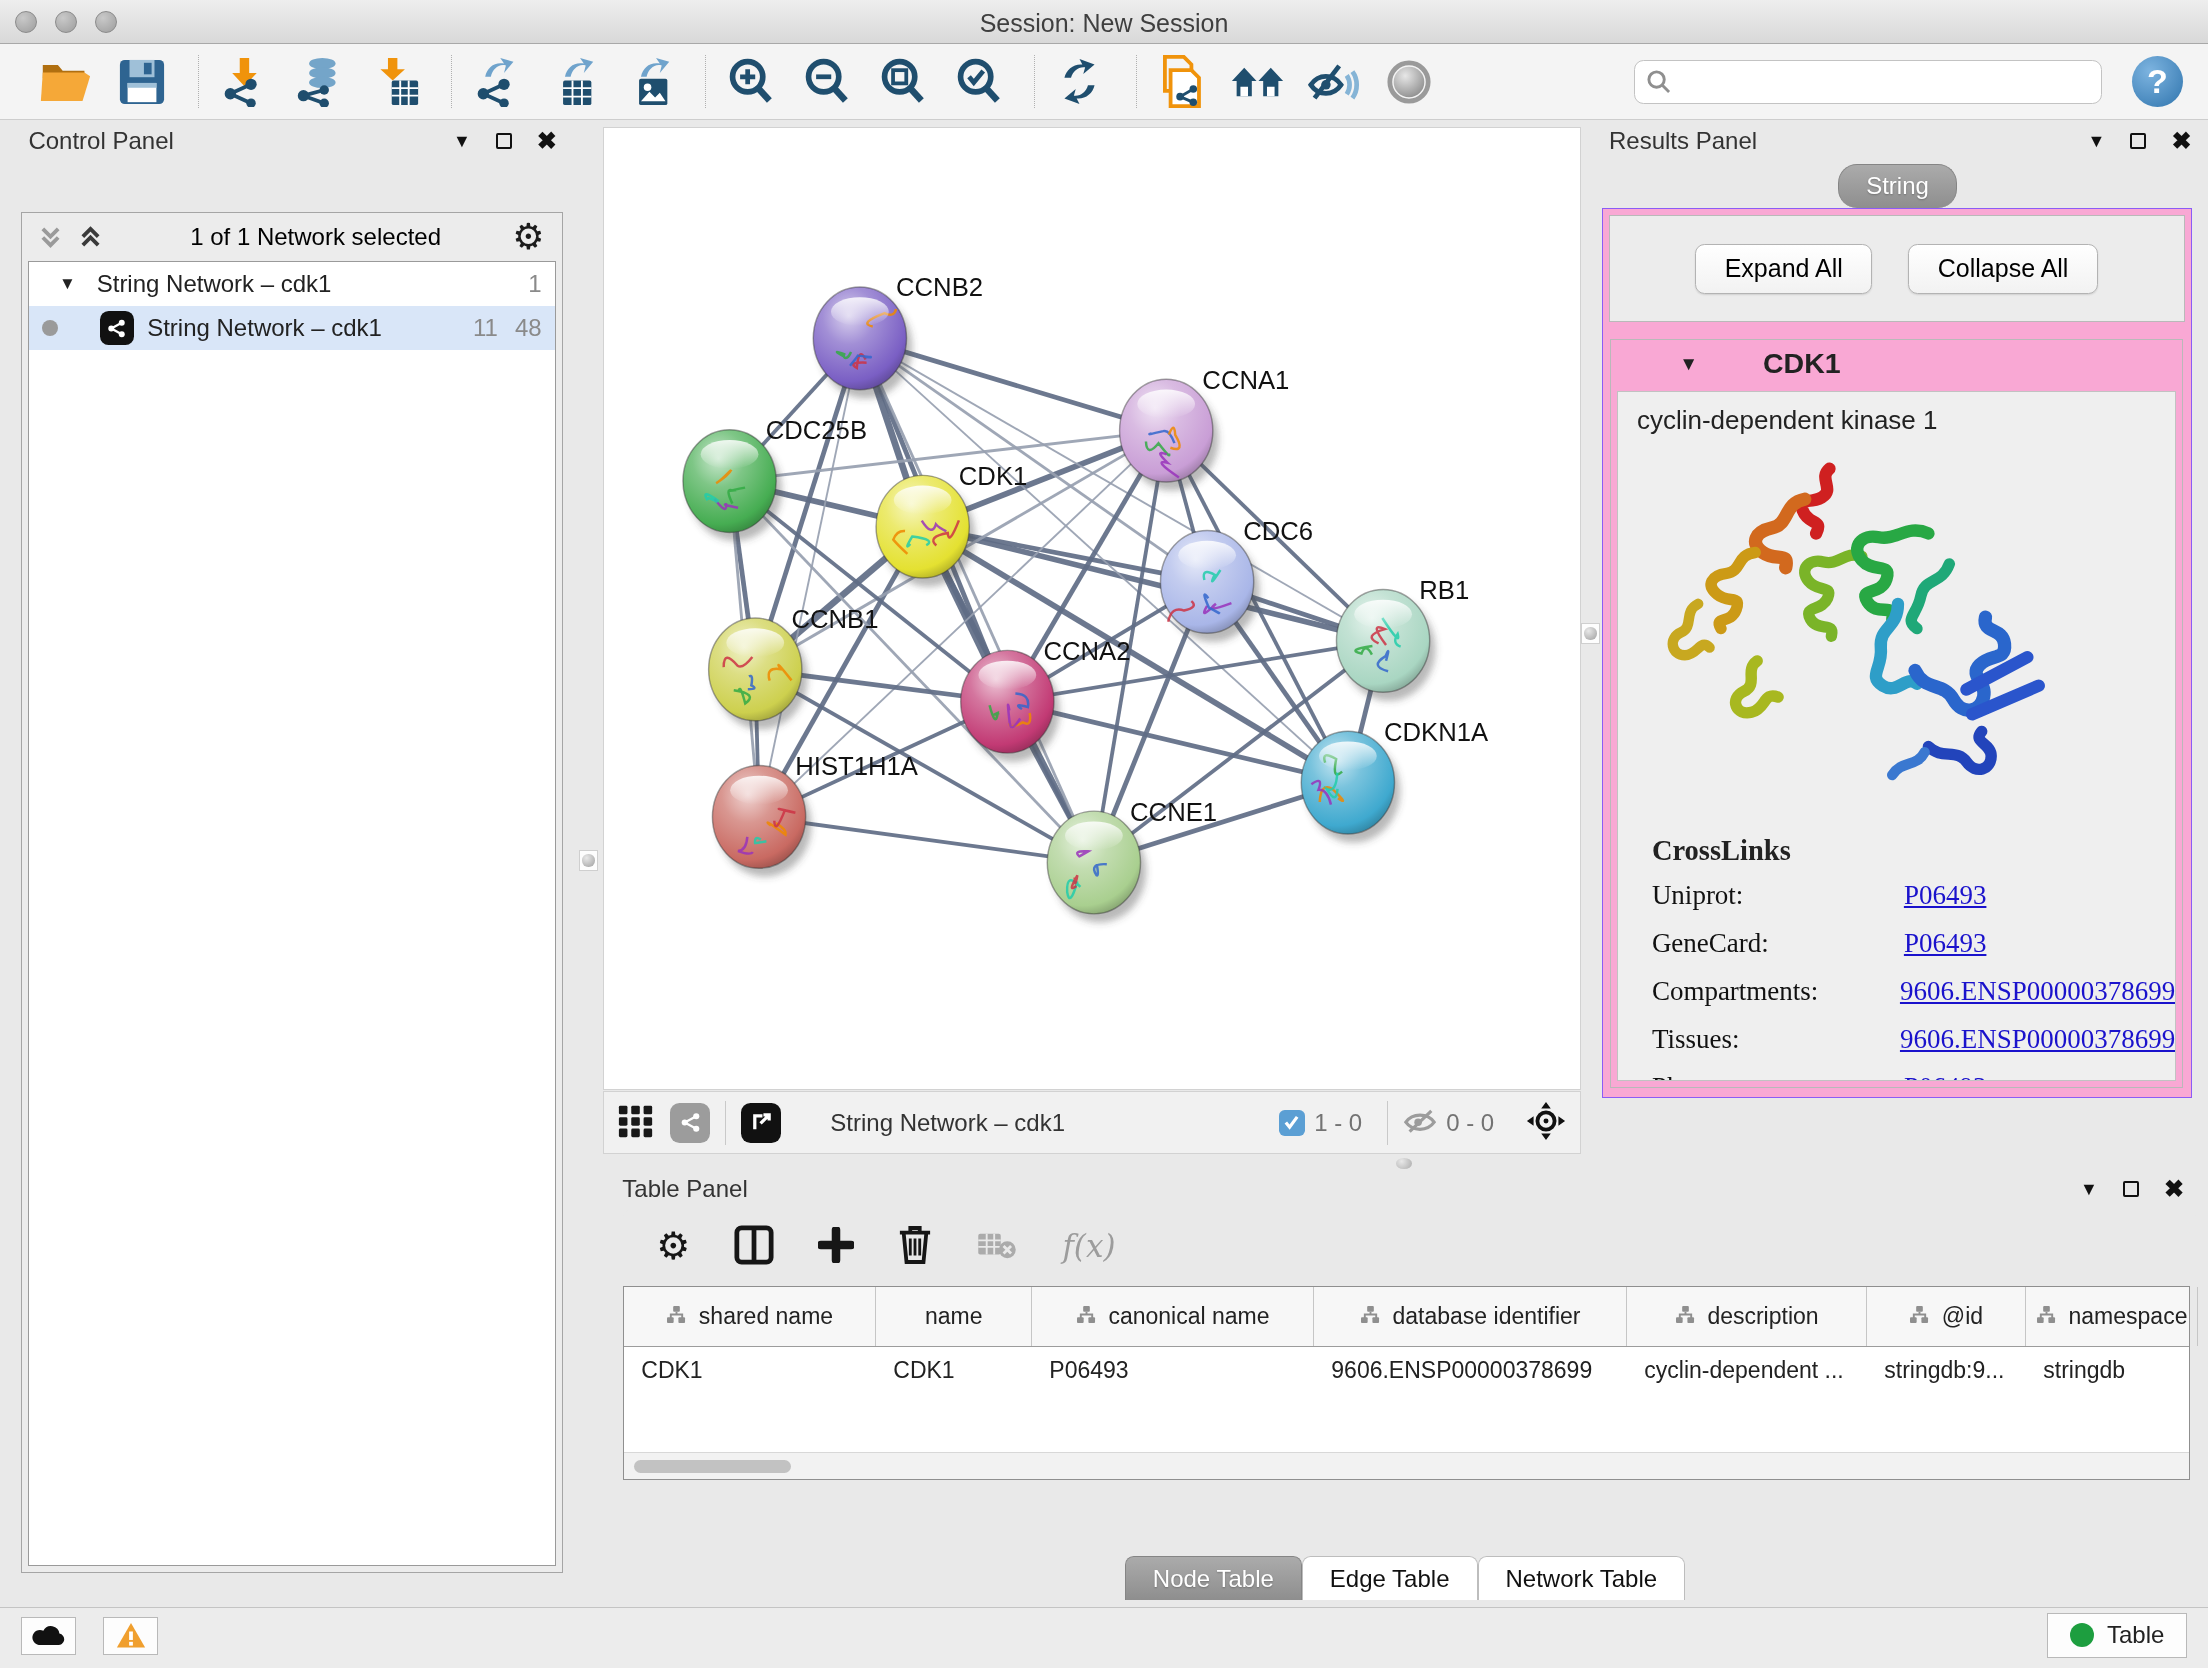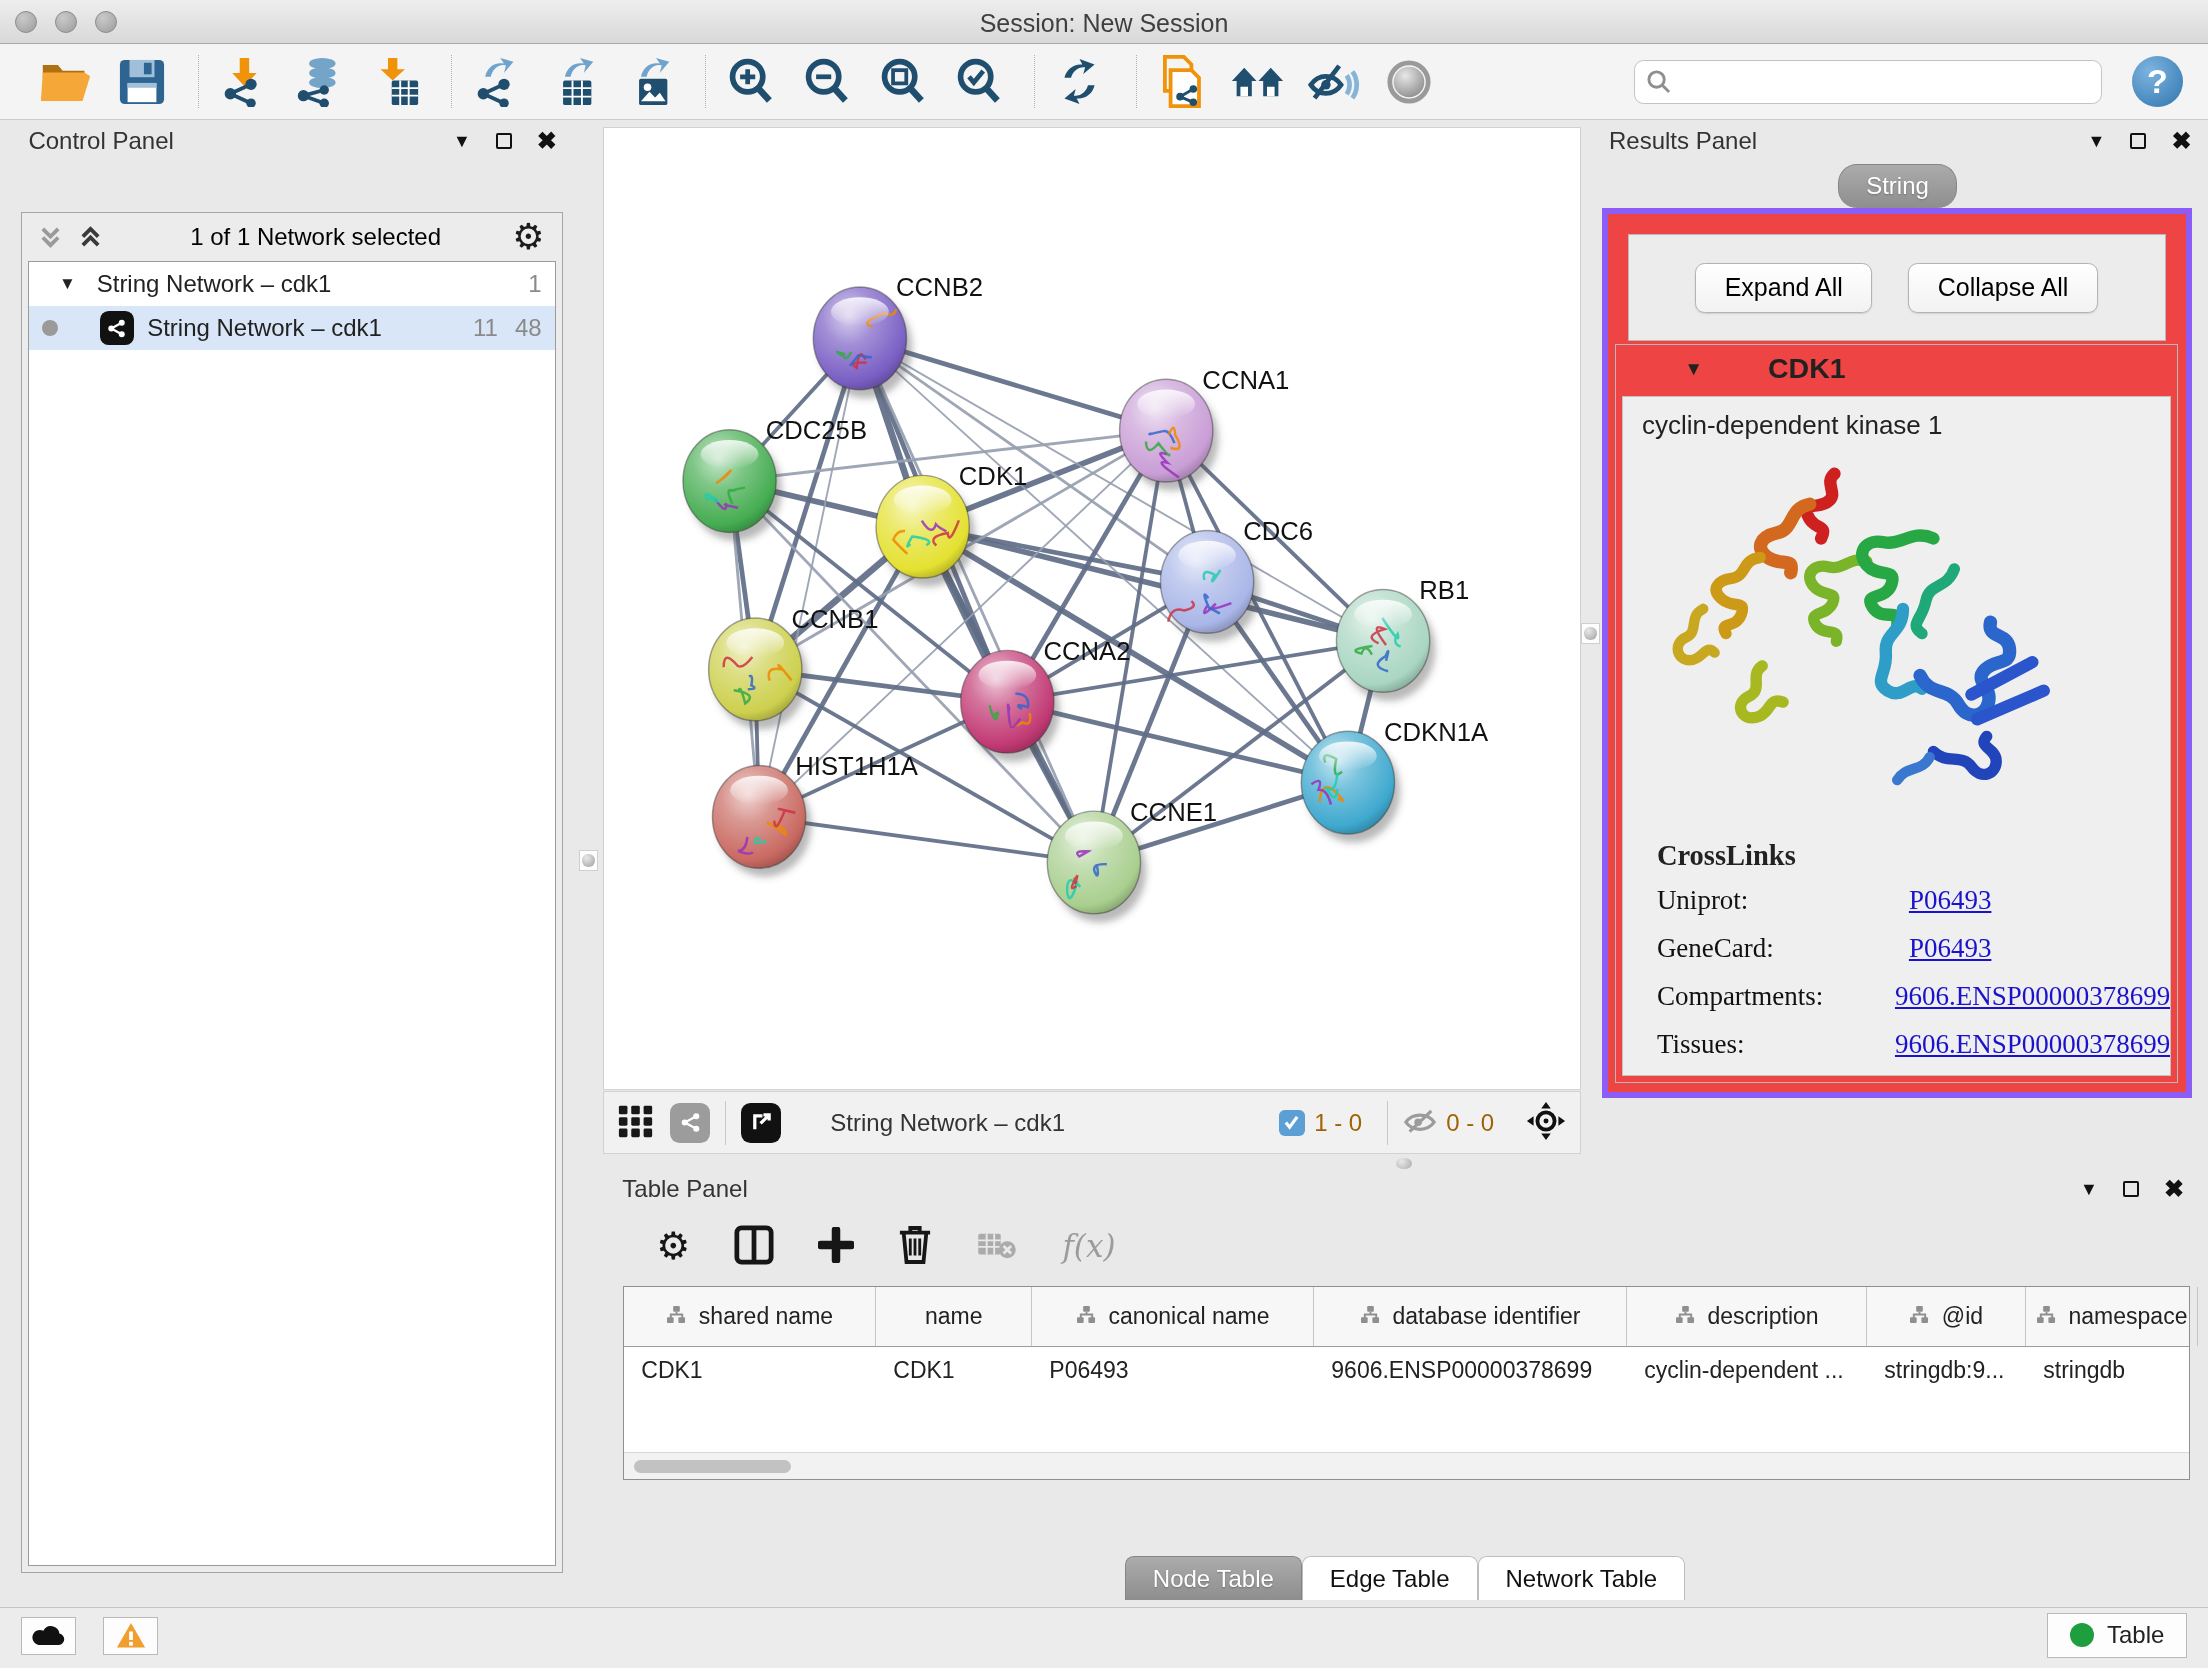--- a/index.html
+++ b/index.html
@@ -49,37 +49,37 @@
   .tree-count { color:#8a8a8a; margin-left:17px; }
   .share-badge { width:34px; height:34px; border-radius:8.6px; background:#111; display:flex; align-items:center; justify-content:center; margin-right:13.3px; }
   .dot-gray { width:16px; height:16px; border-radius:50%; background:#9a9a9a; margin-right:42px; }
 
   
   #canvas { position:absolute; left:603px; top:127px; width:978px; height:963px; background:#fff; border:1px solid #d2d2d2; }
   #net-toolbar { position:absolute; left:603px; top:1091px; width:978px; height:63px;
      background:#f1f1f1; border:1px solid #d2d2d2; display:flex; align-items:center; padding:0 13.3px; }
   .ntsep { width:0; height:44px; border-left:1px solid #c9c9c9; margin:0 15px; }
   #net-title { font-size:24px; color:#333; margin-left:49px; }
-  .count-txt { font-size:24px; color:#a16207; margin:0 9.5px; }
+  .count-txt { font-size:24px; color:#737373; margin:0 9.5px; }
   .checkbox { width:26px; height:26px; border-radius:5.7px; background:#5b9fd4; display:flex; align-items:center; justify-content:center; }
   #net-right { margin-left:auto; display:flex; align-items:center; }
   .blackbtn { width:40px; height:40px; border-radius:9.5px; background:#111; display:flex; align-items:center; justify-content:center; }
 
   
   .vhandle { position:absolute; width:19px; height:21px; background:#fdfdfd; border:1px solid #cfcfcf;
      display:flex; align-items:center; justify-content:center; }
   .vhandle i { display:block; width:12.4px; height:12.4px; border-radius:50%;
      background:radial-gradient(circle at 35% 30%, #e8e8e8, #9f9f9f); }
   #hdot { position:absolute; left:1396px; top:1158px; width:16px; height:11.4px; border-radius:50%;
      background:radial-gradient(circle at 35% 30%, #e8e8e8, #ababab); }
 
   
   #results-panel { position:absolute; left:1594px; top:124px; width:607px; height:974px; }
   #rp-tab-row { display:flex; justify-content:center; margin-top:5.7px; }
-  #rp-box { position:absolute; left:7.6px; right:9.5px; top:84px; bottom:0; border:6px solid #8b5cf6; background:#ef4444; padding:20px; }
+  #rp-box { position:absolute; left:7.6px; right:9.5px; top:84px; bottom:0; border:1px solid #8b5cf6; background:#f9a8d4; padding:6px; }
   #rp-buttons { border:1px solid #b9b9b9; background:#ececec; height:107px; display:flex; align-items:center; justify-content:center; gap:36px; }
   .rp-btn { background:linear-gradient(#ffffff,#f2f2f2); border:1px solid #b3b3b3; border-radius:9.5px;
      font-size:25px; padding:9.5px 28.5px; box-shadow:0 1px 1.9px rgba(0,0,0,.12); }
   #rp-entry { border:1px solid #b9b9b9; margin-top:7.6px; position:absolute; left:7.6px; right:7.6px; top:122px; bottom:9.5px; }
   #rp-entry-header { height:48px; display:flex; align-items:center; }
   #rp-entry-tri { margin-left:68px; font-size:19px; }
   #rp-entry-name { font-size:28.5px; font-weight:bold; margin-left:65px; }
   #rp-entry-inner { position:absolute; left:5.7px; right:5.7px; top:51px; bottom:5.7px; border:1px solid #c2c2c2; background:#efefef; overflow:hidden; }
   #rp-desc { font-size:26px; padding:13.3px 0 0 19px; }
   #protein-wrap { margin:5.7px 0 0 25px; }

